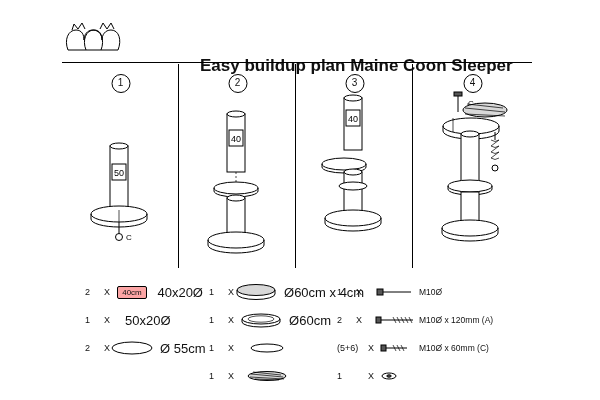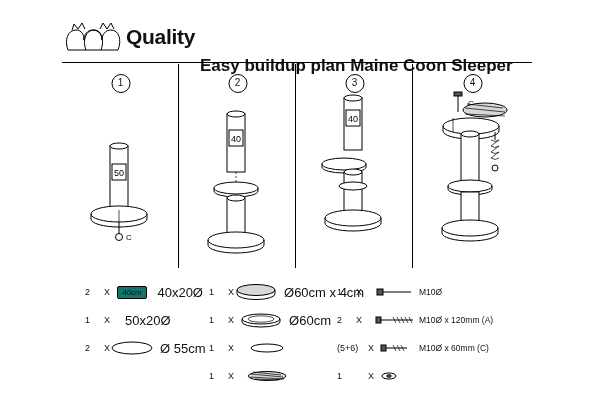--- a/index.html
+++ b/index.html
@@ -49,21 +49,21 @@
   .trow{position:relative;height:28px;display:flex;align-items:center;}
   .qty{width:34px;display:flex;align-items:center;font-size:9px;}
   .qty .n{min-width:16px;}
   .qty .x{margin-left:3px;}
   .pic{width:48px;height:24px;position:relative;display:flex;align-items:center;justify-content:center;}
   .lbl{margin-left:6px;font-size:13px;white-space:nowrap;}
   .lbl-wide{margin-left:0;font-size:8.5px;white-space:nowrap;}
 
   
   .sq-label{
-    border:1px solid #000;border-radius:2px;background:#0f766e;
+    border:1px solid #000;border-radius:2px;background:#fca5a5;
     font-size:8px;padding:1px 4px;text-align:center;
   }
   svg{display:block;overflow:visible;}
   .st{fill:none;stroke:#000;stroke-width:1;}
   .stf{fill:#fff;stroke:#000;stroke-width:1;}
   .hatch{fill:#d8d8d8;stroke:#000;stroke-width:1;}
   .dark{fill:#555;stroke:#000;stroke-width:1;}
   .thin{fill:none;stroke:#000;stroke-width:0.7;}
   .txt{font-family:"Liberation Sans", sans-serif;font-size:8px;fill:#000;}
   .txt9{font-family:"Liberation Sans", sans-serif;font-size:9px;fill:#000;}
@@ -80,21 +80,20 @@
 
           <path class="st" d="M6 32 C2 22 6 12 14 12 C20 12 22 17 22 22" stroke-width="1.2"></path>
           <path class="st" d="M22 22 C22 17 25 12 31 12 C39 12 43 22 39 32" stroke-width="1.2"></path>
           <path class="st" d="M24 32 C20 22 24 12 32 12 C38 12 40 17 40 22" stroke-width="1.2"></path>
           <path class="st" d="M40 22 C40 17 43 12 49 12 C57 12 60 22 56 32" stroke-width="1.2"></path>
           <path class="st" d="M10 12 L12 6 L16 11 L20 5 L23 11" stroke-width="1"></path>
           <path class="st" d="M38 11 L41 5 L45 11 L49 5 L52 11" stroke-width="1"></path>
           <path class="st" d="M6 32 L56 32" stroke-width="1.2"></path>
         </svg>
       </div>
-      <div class="logo-text">Quality</div>
     </div>
     <div class="title">Easy buildup plan Maine Coon Sleeper</div>
   </div>
   <div class="header-rule"></div>
 
   <div class="panels">
 
     <div class="panel" style="left:0px;">
       <div class="vline"></div>
       <div class="step-num">1</div>

